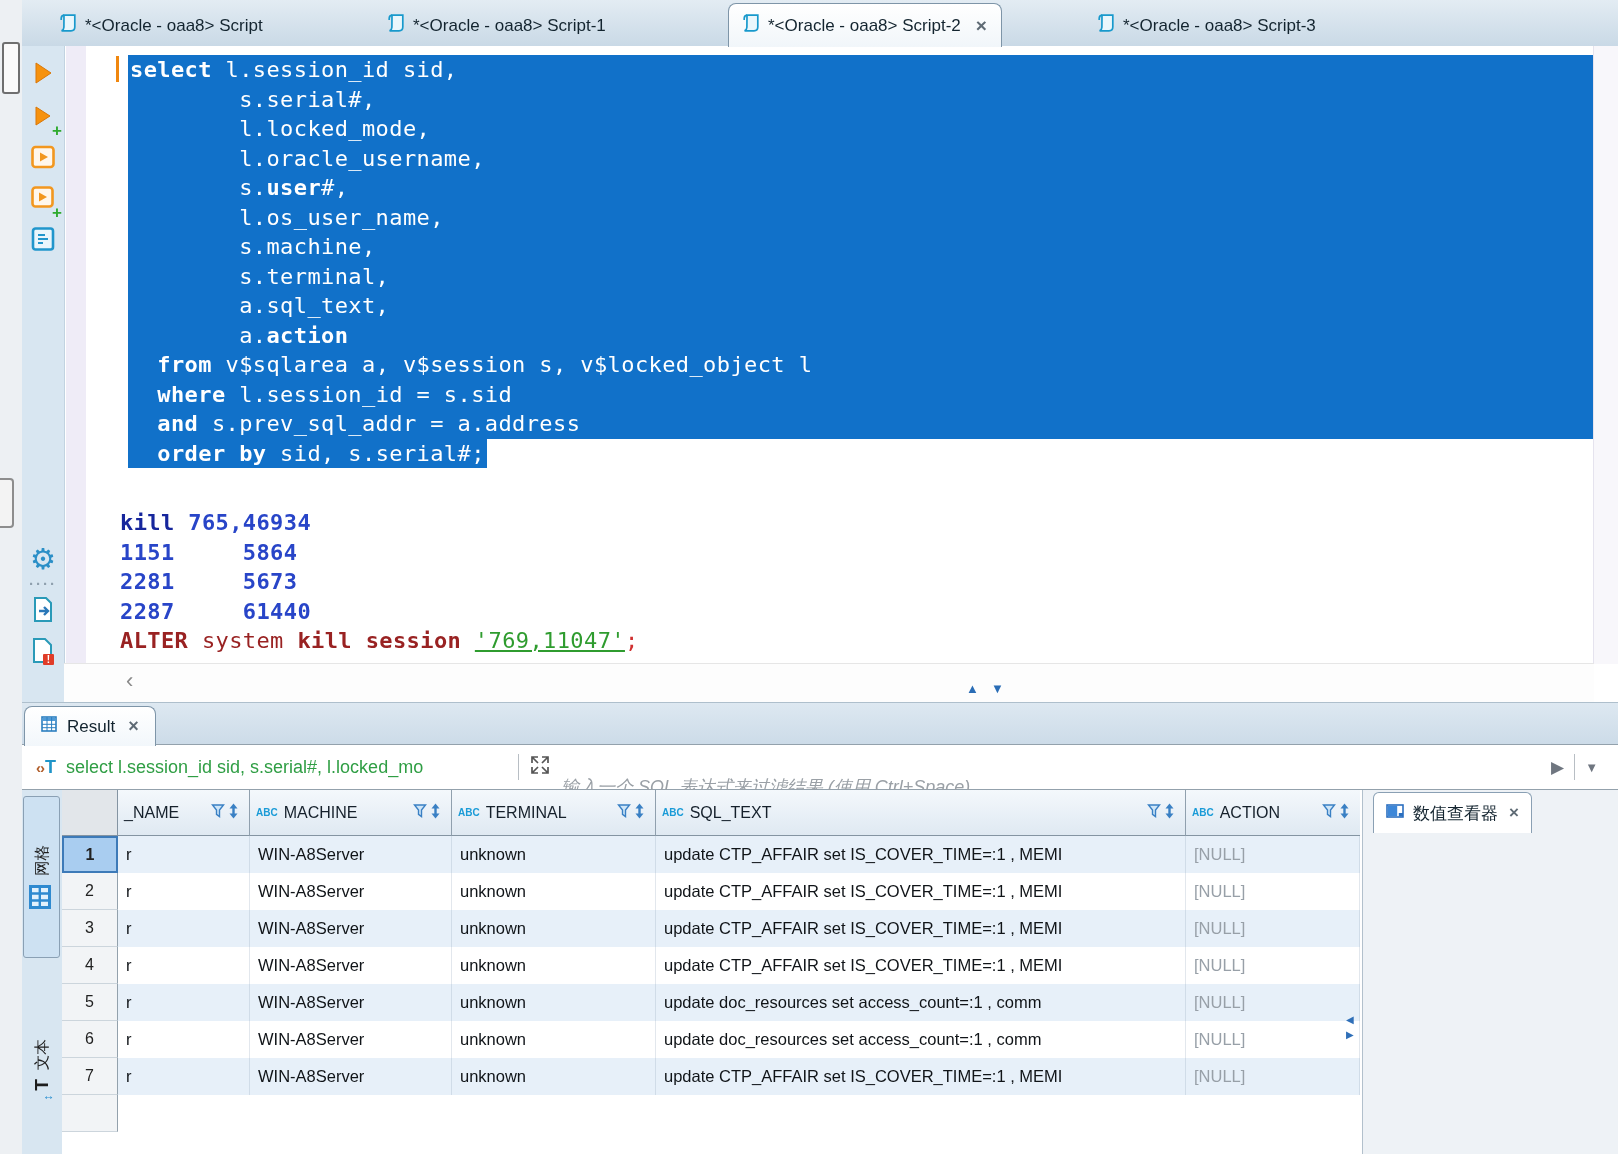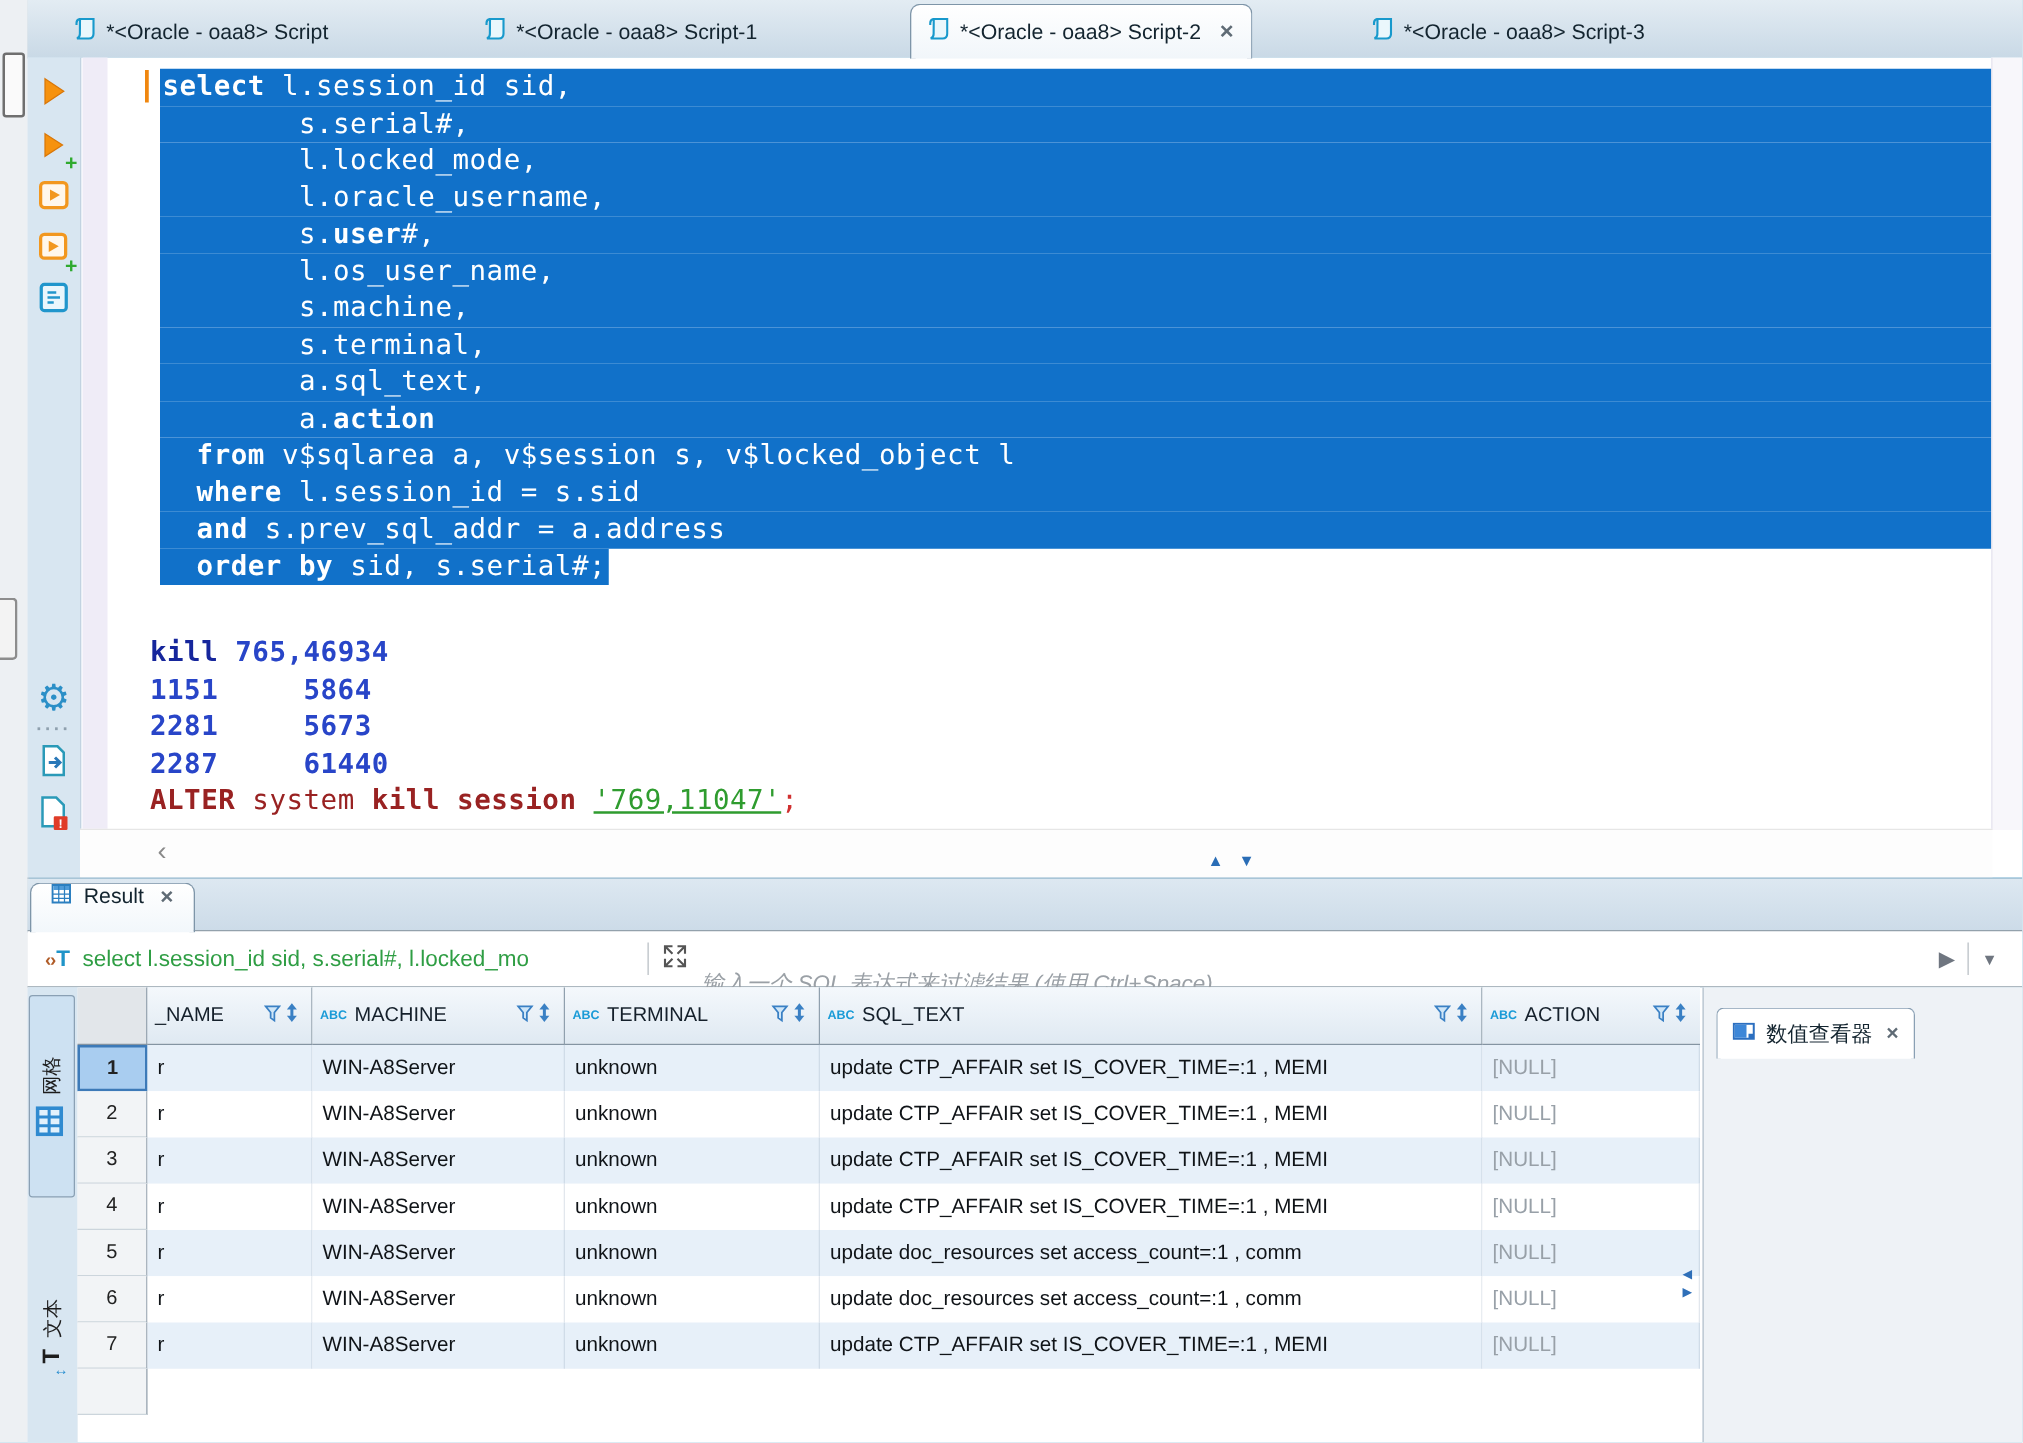--- a/index.html
+++ b/index.html
@@ -1,16 +1,16 @@
 <!DOCTYPE html>
 <html><head>
 <meta charset="utf-8">
 <style>
   html,body{margin:0;padding:0;background:#e8e8e8;}
-  .win{position:relative;width:1618px;height:1154px;background:#7dd3fc;overflow:hidden;
+  .win{position:relative;width:1618px;height:1154px;background:#fef9c3;overflow:hidden;
        font-family:"Liberation Sans",sans-serif;-webkit-font-smoothing:antialiased;}
   
   .rail{position:absolute;left:0;top:0;width:22px;height:1154px;background:#edf0f3;border-right:1px solid #d8dde2;}
   .rail-box1{position:absolute;left:2px;top:42px;width:14px;height:48px;border:2px solid #6f6f6f;border-radius:3px;background:#fafafa;}
   .rail-box2{position:absolute;left:0;top:478px;width:12px;height:46px;border:2px solid #8d8d8d;border-left:none;border-radius:0 4px 4px 0;background:#f3f3f3;}
   
   .tabbar{position:absolute;left:22px;top:0;width:1596px;height:46px;
           background:linear-gradient(#e3ecf3,#c9d9e6);border-bottom:1px solid #8fa8bc;}
   .tab{position:absolute;top:5px;height:41px;display:flex;align-items:center;gap:9px;padding:0 14px;
        font-size:17px;color:#13242f;white-space:nowrap;}
@@ -42,21 +42,21 @@
   .num{color:#2845c8;font-weight:600;}
   .kwr{color:#992222;font-weight:bold;}
   .idr{color:#992222;}
   .str{color:#2f9c2f;text-decoration:underline;}
   .semi{color:#d03030;}
   
   .sash{position:absolute;left:966px;top:681px;z-index:4;display:flex;gap:12px;color:#2a6db6;font-size:13px;}
   
   .rtabbar{position:absolute;left:22px;top:702px;width:1596px;height:42px;
            background:linear-gradient(#dde8f1,#ccdbe8);border-top:1px solid #aebfcc;border-bottom:1px solid #93a9bc;}
-  .rtab{position:absolute;left:2px;top:3px;height:40px;display:flex;align-items:flex-start;gap:9px;padding:0 16px;
+  .rtab{position:absolute;left:2px;top:3px;height:40px;display:flex;align-items:center;gap:9px;padding:0 16px;
         background:linear-gradient(#ffffff,#f2f7fb);border:1px solid #7e95a8;border-bottom:none;
         border-radius:8px 8px 0 0;font-size:17px;color:#13242f;z-index:3;box-sizing:border-box;}
   .rtab .close{font-size:18px;font-weight:bold;color:#5f6b75;margin-left:4px;}
   
   .fbar{position:absolute;left:22px;top:744px;width:1596px;height:46px;background:#fff;box-sizing:border-box;
         border-top:1px solid #93a1ac;border-bottom:1px solid #93a1ac;display:flex;align-items:center;padding-left:14px;gap:10px;}
   .f-icon{display:flex;align-items:baseline;font-weight:bold;}
   .f-icon .ang{color:#b05c28;font-size:15px;letter-spacing:-1px;}
   .f-icon .tt{color:#1f94c8;font-size:18px;margin-left:1px;}
   .f-query{width:442px;overflow:hidden;white-space:nowrap;color:#2f9e44;font-size:18px;}
@@ -89,21 +89,21 @@
   .rn{box-sizing:border-box;width:56px;border-right:1px solid #93a1ac;border-bottom:1px solid #ccd5dc;
       background:#f2f4f6;display:flex;align-items:center;justify-content:center;font-size:16px;color:#222;}
   .rn.selrn{background:#a9cdf0;border:2px solid #3d7ab8;font-weight:bold;}
   .td{box-sizing:border-box;display:flex;align-items:center;padding:0 8px;border-right:1px solid rgba(150,170,190,.28);
       white-space:nowrap;overflow:hidden;font-size:16.5px;color:#101418;}
   .odd .td{background:#e7f0f9;} .even .td{background:#fff;}
   .td.nullv{color:#98a0a8;}
   .scrollhint{position:absolute;left:1284px;top:222px;color:#2f6fb8;font-size:10px;line-height:15px;text-align:center;}
   
   .vpanel{position:absolute;left:1340px;top:0;width:256px;height:364px;background:#eef2f6;border-left:1px solid #b2c0cc;box-sizing:border-box;}
-  .vptab{position:absolute;left:10px;top:16px;height:41px;display:flex;align-items:center;gap:9px;padding:0 12px;
+  .vptab{position:absolute;left:10px;top:2px;height:41px;display:flex;align-items:center;gap:9px;padding:0 12px;
          background:#fff;border:1px solid #8aa0b4;border-bottom:none;border-radius:6px 6px 0 0;
          font-size:17px;color:#13242f;z-index:2;box-sizing:border-box;}
   .vptab .close{font-size:17px;font-weight:bold;color:#5f6b75;margin-left:2px;}
   .vpcontent{position:absolute;left:0;top:42px;right:0;bottom:0;background:#fff;border-top:1px solid #8aa0b4;}
   .vpvalue{padding:12px 0 0 24px;font-size:18px;color:#222;}
 </style>
 </head>
 <body>
 
 <div class="win">

